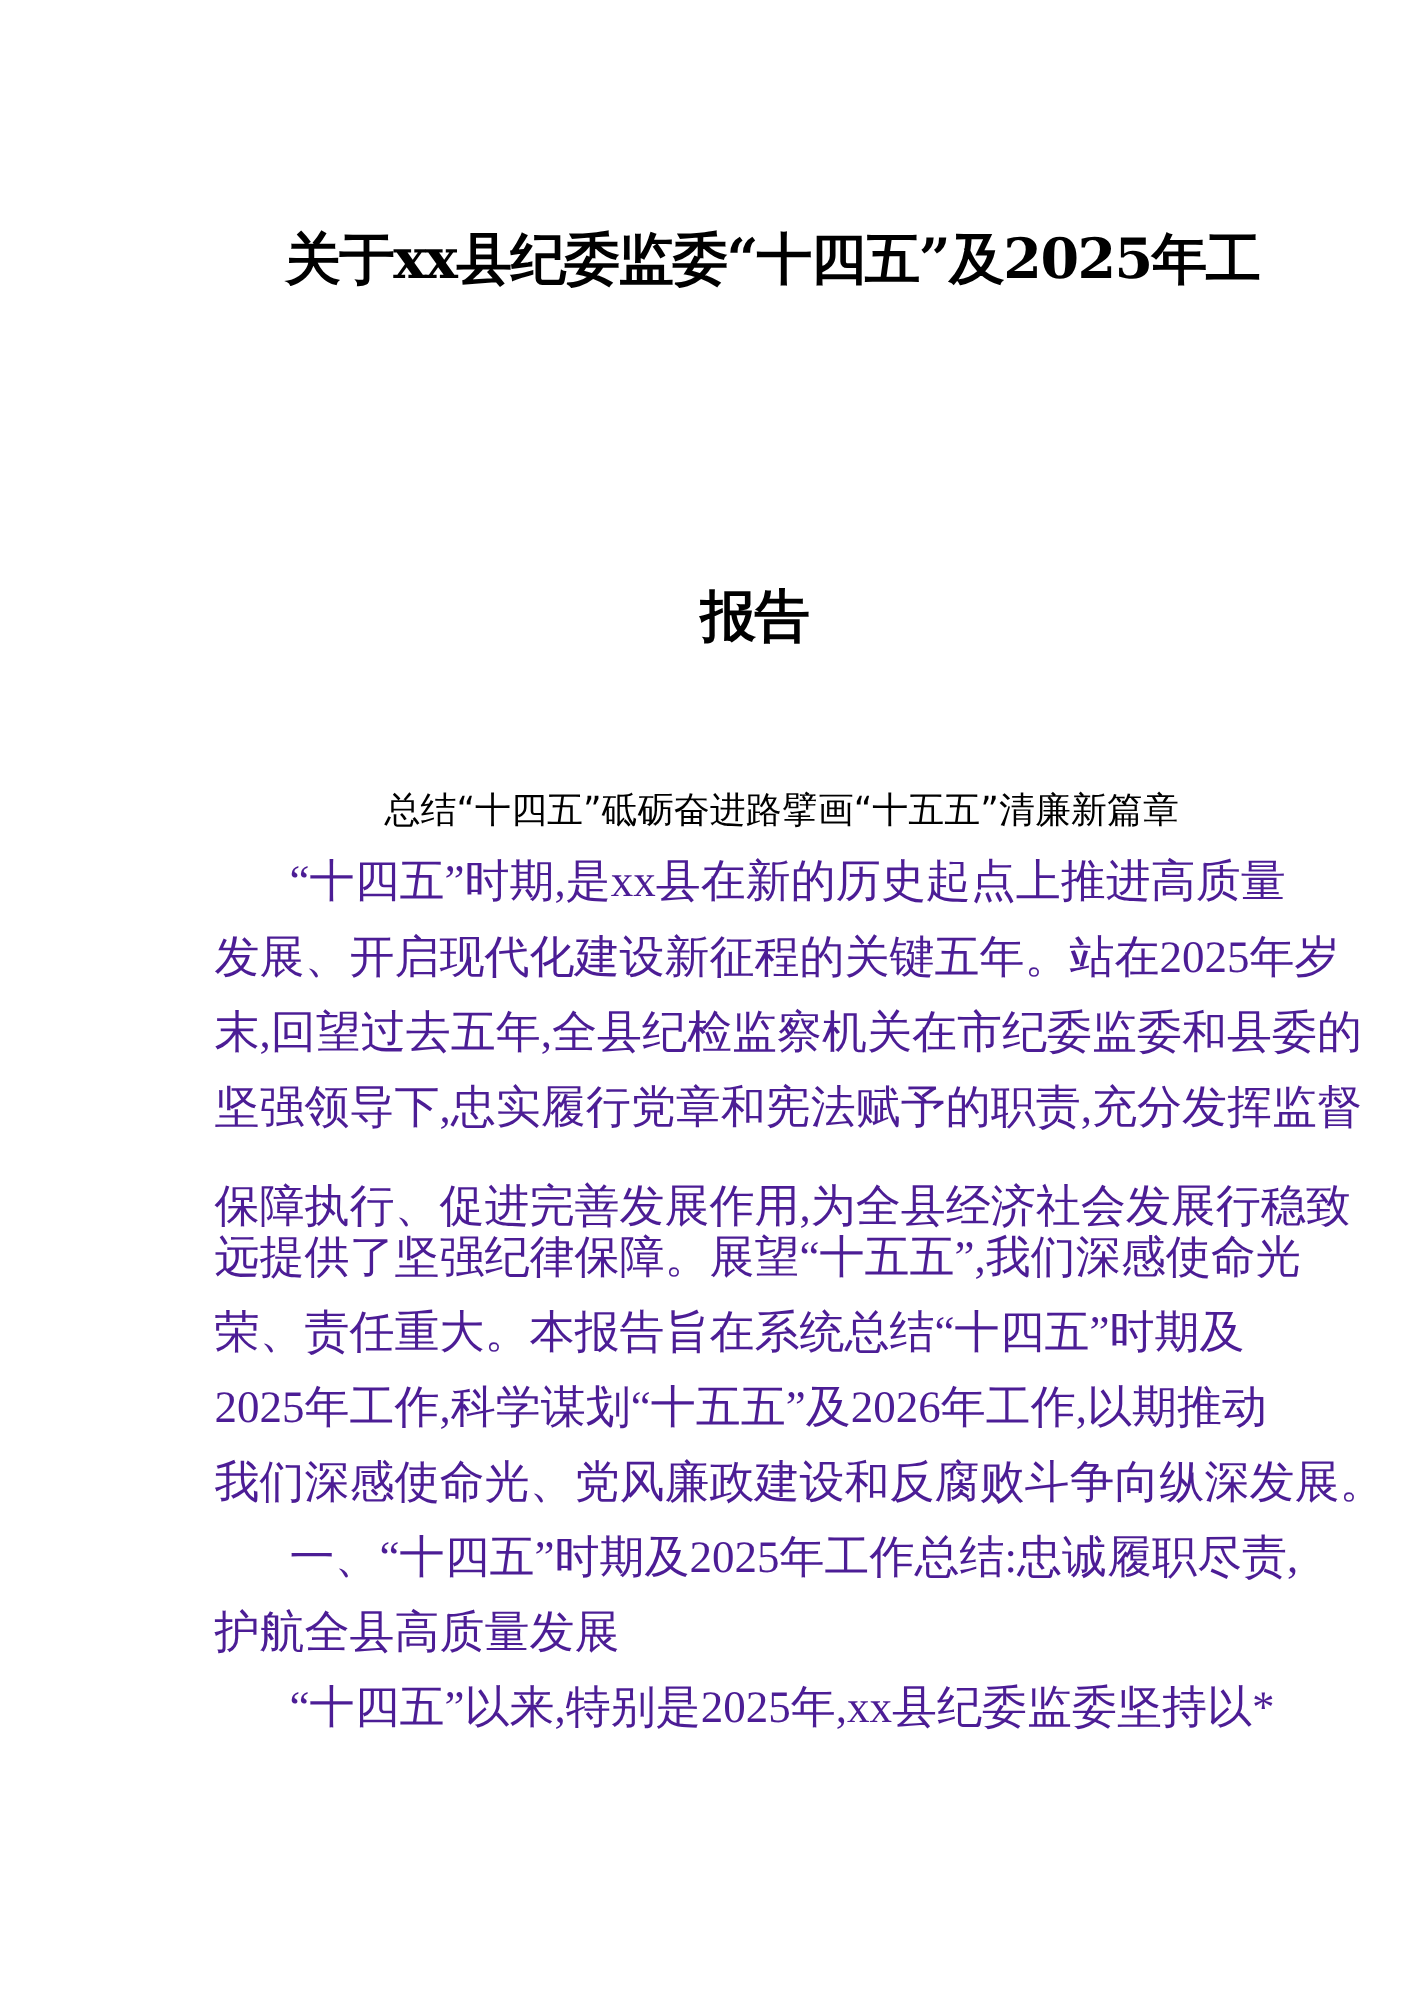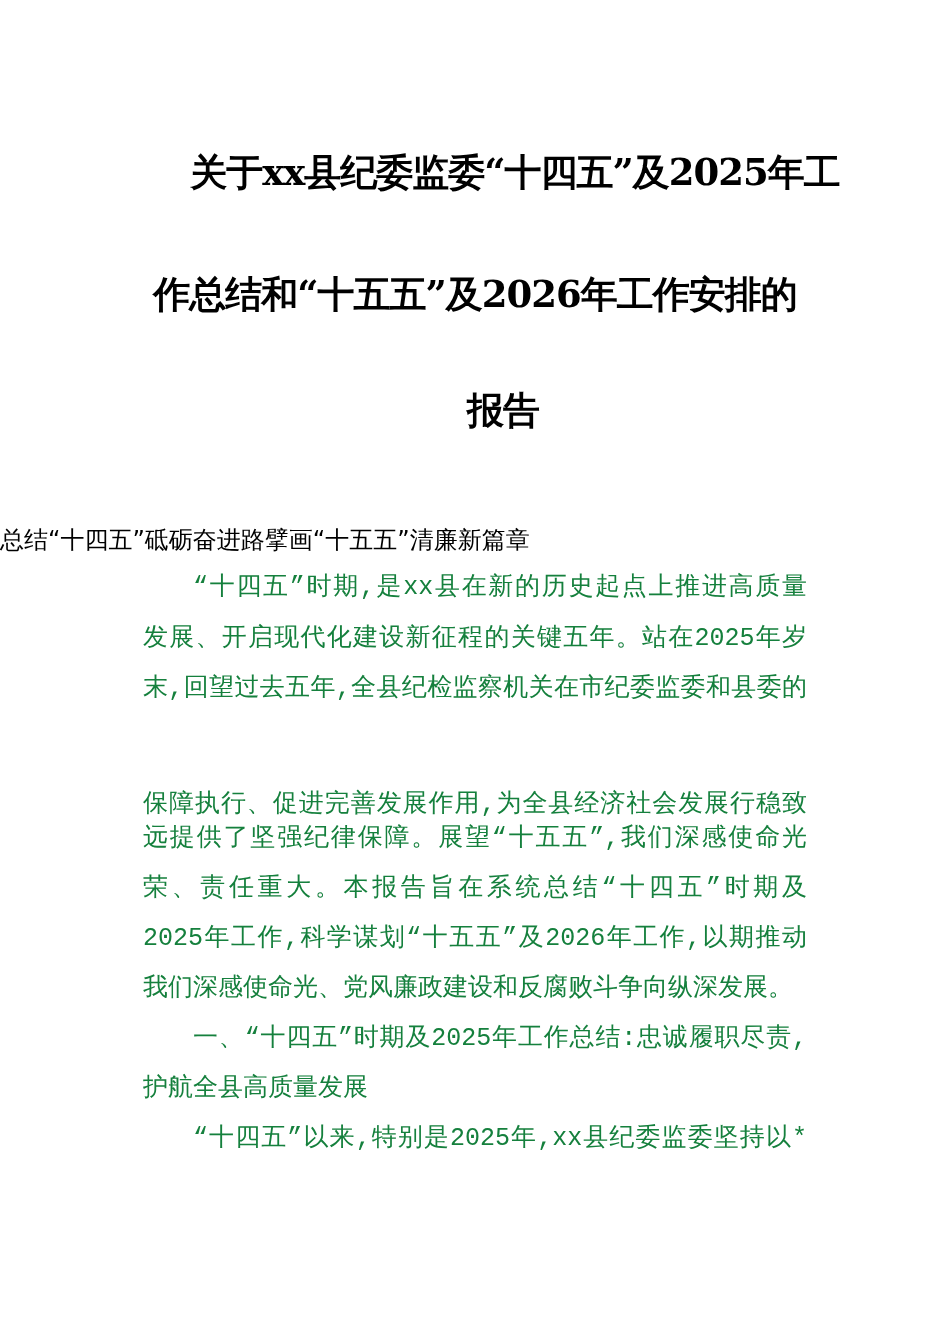--- a/index.html
+++ b/index.html
@@ -31,60 +31,60 @@
       font-weight: bold;
       font-size: 37px;
       line-height: 44px;
       letter-spacing: -1px;
       white-space: nowrap;
     }
     .subtitle {
       position: absolute;
       left: 0;
       width: 786px;
-      text-align: left;
+      text-align: right;
       font-family: "DejaVu Sans", "Liberation Sans", sans-serif;
       font-size: 24px;
       line-height: 30px;
       white-space: nowrap;
     }
     .body-line {
       position: absolute;
       left: 143px;
       width: 664px;
-      font-family: Liberation Mono, monospace;
-      font-size: 25px;
+      font-family: Liberation Serif, serif;
+      font-size: 30px;
       line-height: 30px;
-      color: #15803d;
+      color: #4c1d95;
       white-space: nowrap;
       text-align: justify;
       text-align-last: justify;
     }
     .body-line.indent {
       left: 193px;
       width: 614px;
     }
     .body-line.last {
       text-align-last: left;
     }
   </style>
 </head>
 <body>
 
 <div class="page">
 
   <div class="title-line" style="top:150px;padding-left:40px;">关于xx县纪委监委“十四五”及2025年工</div>
-  <div class="title-line" style="top:272px;">作总结和“十五五”及2026年工作安排的</div>
   <div class="title-line" style="top:388px;margin-left:28px;">报告</div>
 
   <div class="subtitle" style="top:525px;">总结“十四五”砥砺奋进路擘画“十五五”清廉新篇章</div>
 
   <div class="body-line indent" style="top:573px;">“十四五”时期,是xx县在新的历史起点上推进高质量</div>
   <div class="body-line" style="top:624px;">发展、开启现代化建设新征程的关键五年。站在2025年岁</div>
   <div class="body-line" style="top:674px;">末,回望过去五年,全县纪检监察机关在市纪委监委和县委的</div>
+  <div class="body-line" style="top:724px;">坚强领导下,忠实履行党章和宪法赋予的职责,充分发挥监督</div>
   <div class="body-line" style="top:774px;margin-top:16px;">保障执行、促进完善发展作用,为全县经济社会发展行稳致</div>
   <div class="body-line" style="top:824px;">远提供了坚强纪律保障。展望“十五五”,我们深感使命光</div>
   <div class="body-line" style="top:874px;">荣、责任重大。本报告旨在系统总结“十四五”时期及</div>
   <div class="body-line" style="top:924px;">2025年工作,科学谋划“十五五”及2026年工作,以期推动</div>
   <div class="body-line last" style="top:974px;">我们深感使命光、党风廉政建设和反腐败斗争向纵深发展。</div>
 
   <div class="body-line indent" style="top:1024px;">一、“十四五”时期及2025年工作总结:忠诚履职尽责,</div>
   <div class="body-line last" style="top:1074px;">护航全县高质量发展</div>
 
   <div class="body-line indent" style="top:1124px;">“十四五”以来,特别是2025年,xx县纪委监委坚持以*</div>

